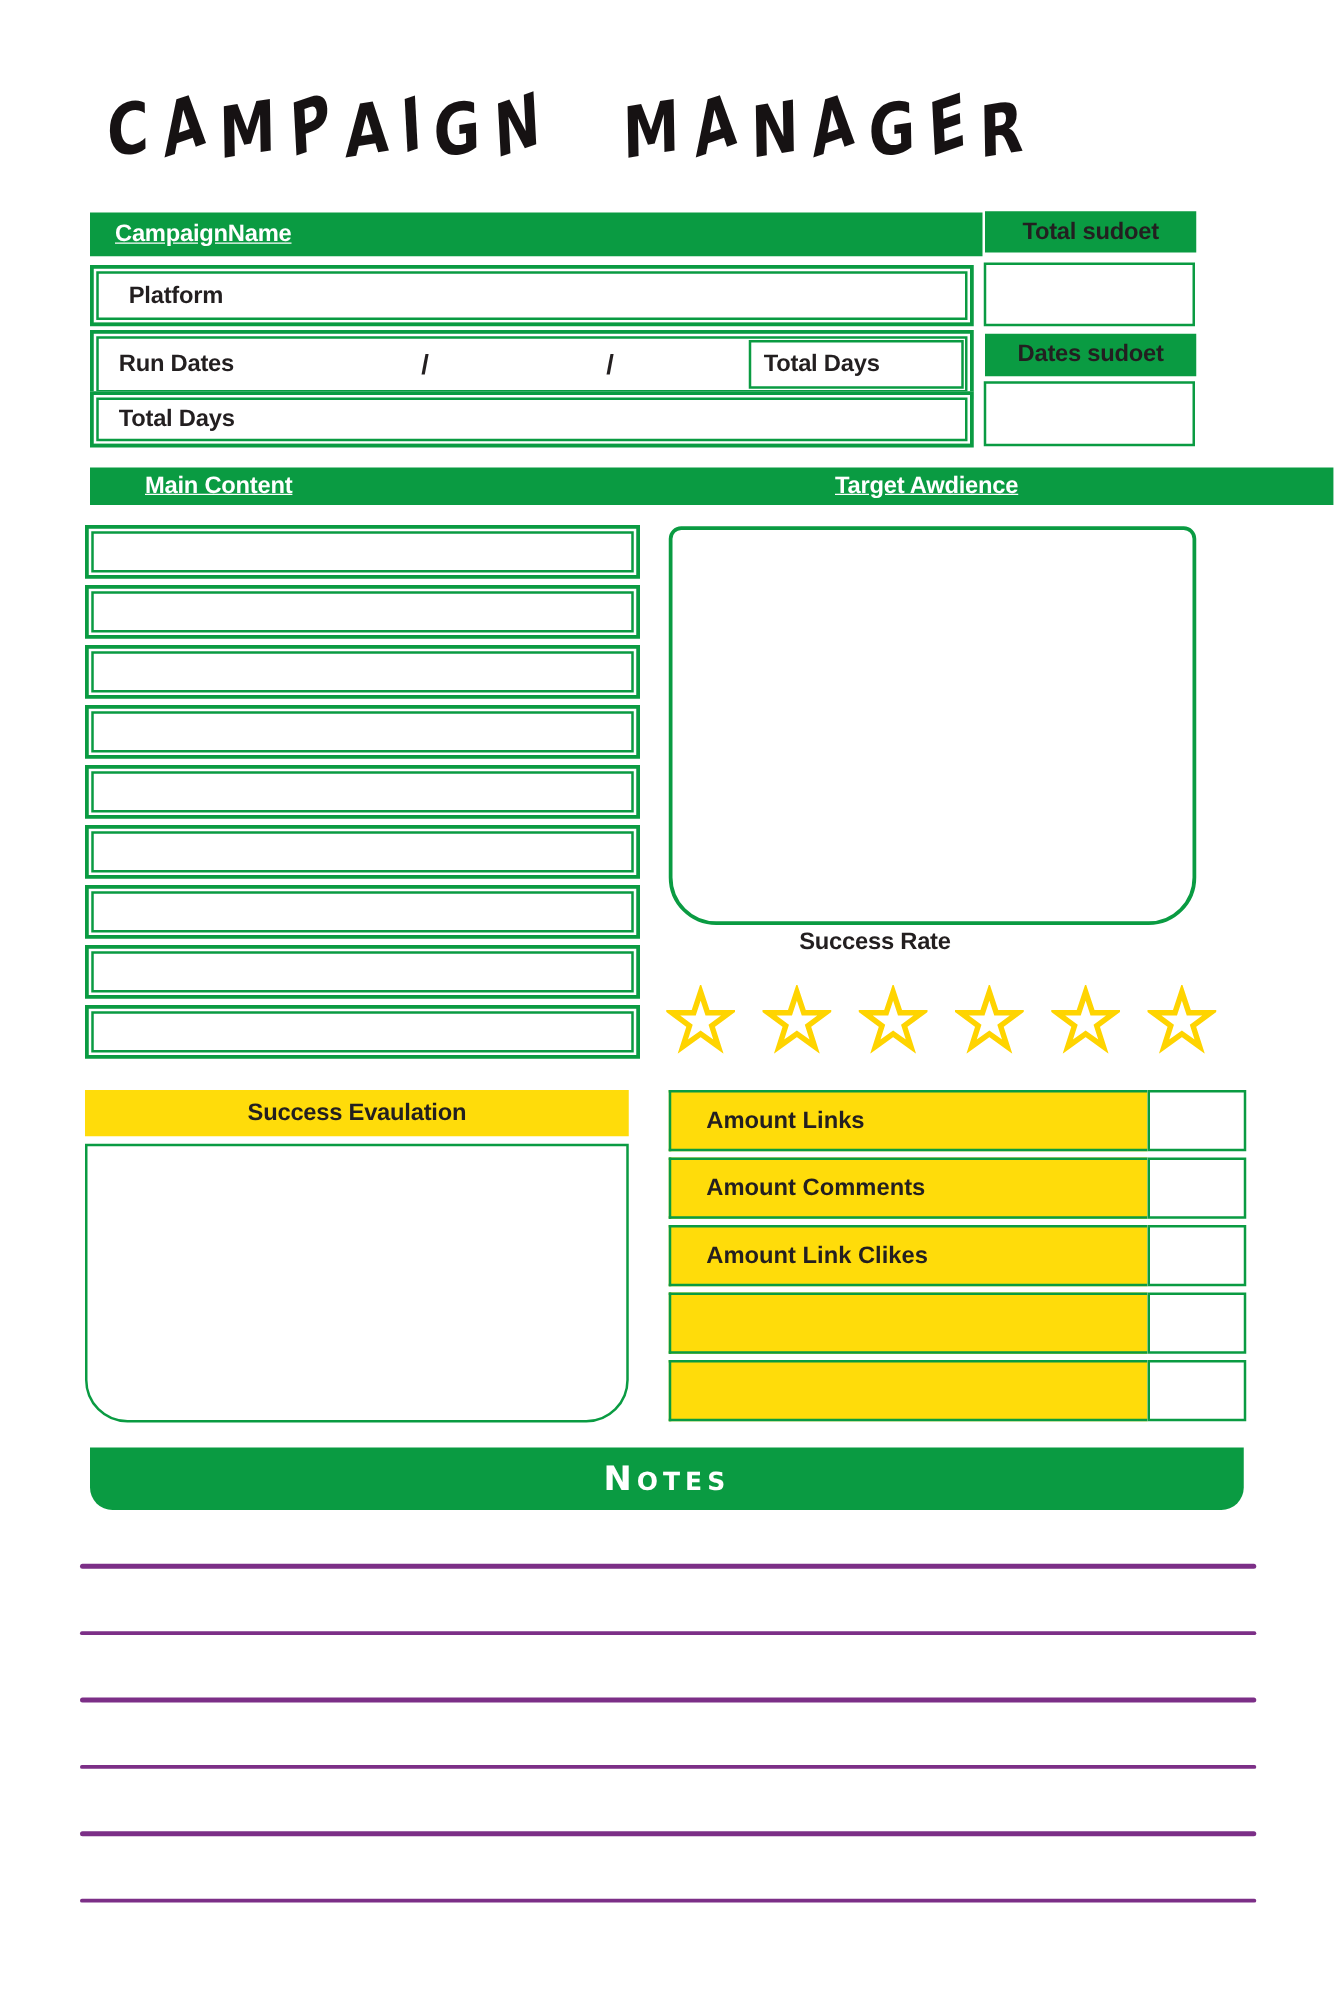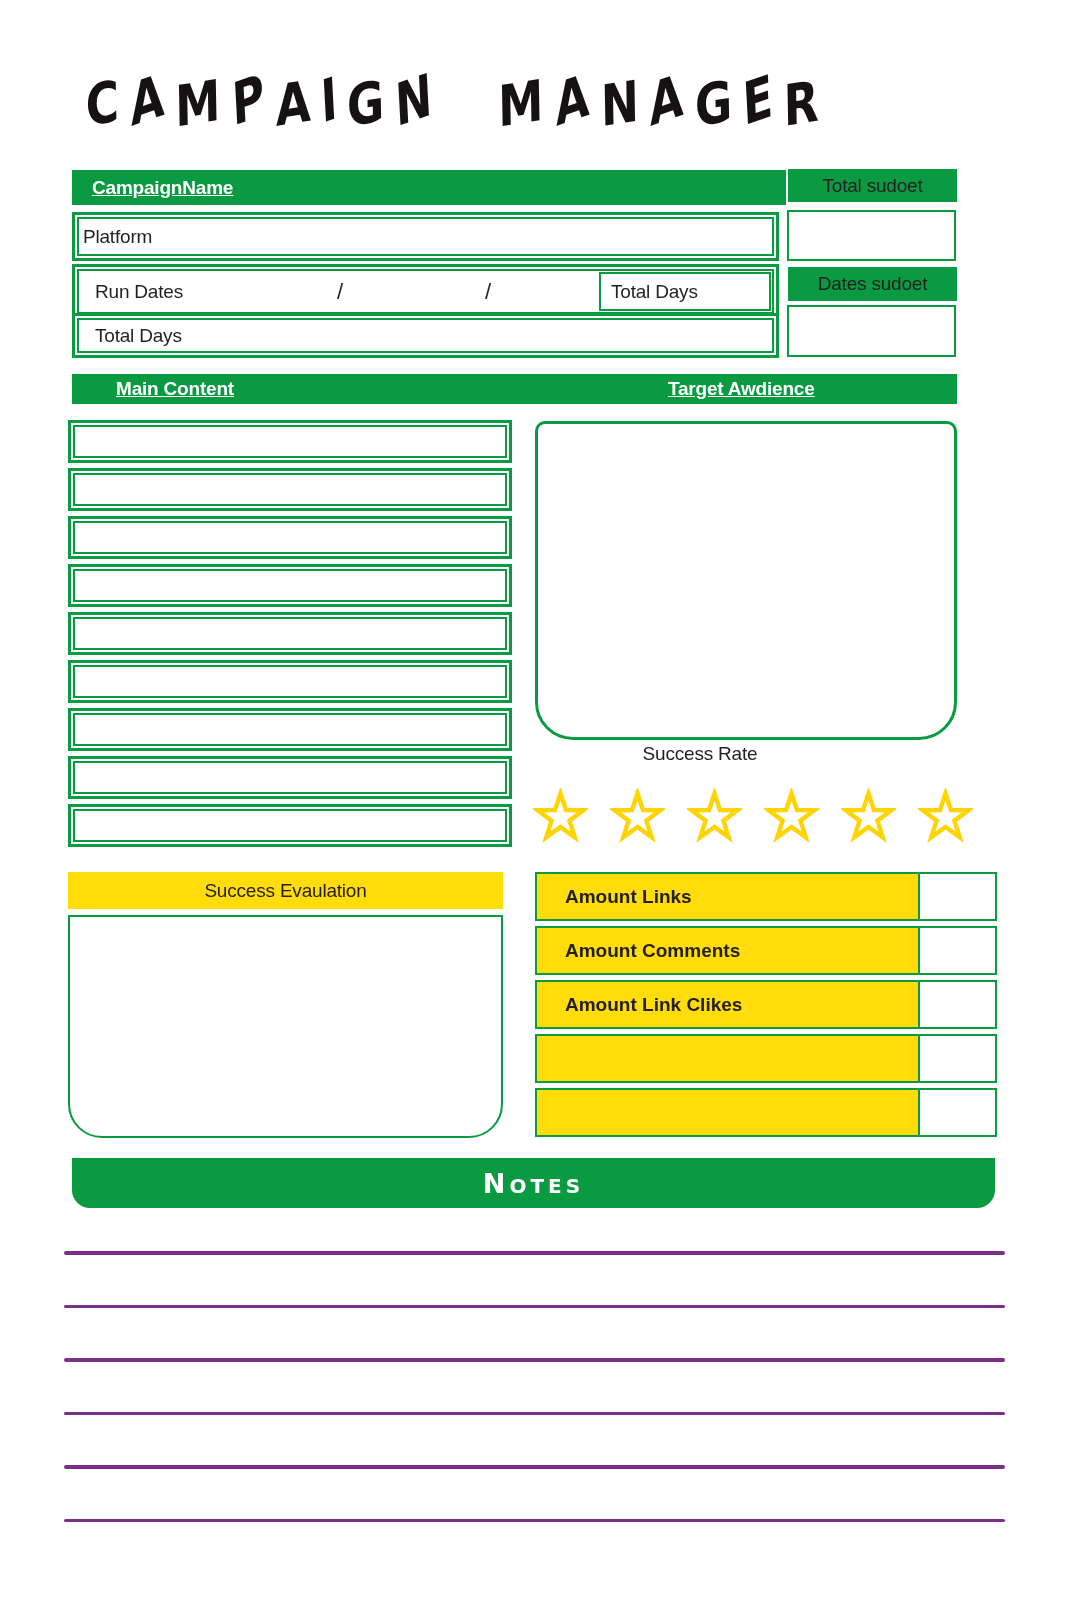--- a/index.html
+++ b/index.html
@@ -18,48 +18,48 @@
   .title{position:absolute;left:84px;top:62px;width:900px;height:84px;
          display:flex;align-items:center;}
   .title .word{display:inline-flex;margin-right:54px;}
   .title .ltr{display:inline-block;font-family:"DejaVu Sans",sans-serif;
         font-weight:800;font-size:50px;color:#161213;margin-right:7px;line-height:1;}
   .title .ltr.even{transform:rotate(-9deg) skewX(-8deg) scale(.92,1.12);}
   .title .ltr.odd{transform:rotate(-19deg) skewX(-16deg) scale(.92,1.12) translateY(-3px);}
 
   
   .gbar{background:var(--green);}
-  .lbl{font-weight:normal;font-size:19px;letter-spacing:-.2px;color:var(--ink);}
+  .lbl{font-weight:bold;font-size:19px;letter-spacing:-.2px;color:var(--ink);}
   .wlbl{font-weight:bold;font-size:19px;letter-spacing:-.2px;color:#ffffff;text-decoration:underline;}
   .dblbox{background:#fff;border:3px solid var(--green);
           box-shadow:inset 0 0 0 2px #ffffff, inset 0 0 0 4px var(--green);}
   .plainbox{background:#fff;border:2.5px solid var(--green);}
 
   
   .campaign-name-bar{position:absolute;left:72px;top:170px;width:714px;height:35px;
         display:flex;align-items:center;padding-left:20px;}
   .total-budget-header{position:absolute;left:788px;top:169px;width:169px;height:33px;
         display:flex;align-items:center;justify-content:center;}
   .platform-box{position:absolute;left:72px;top:212px;width:707px;height:49px;
-        display:flex;align-items:center;padding-left:8px;}
+        display:flex;align-items:center;padding-left:28px;}
   .total-budget-value{position:absolute;left:787px;top:210px;width:169px;height:51px;}
   .run-dates-box{position:absolute;left:72px;top:264px;width:707px;height:55px;}
   .run-dates-box .rd-label{position:absolute;left:20px;top:0;height:100%;display:flex;align-items:center;}
   .run-dates-box .slash1{position:absolute;left:262px;top:0;height:100%;display:flex;align-items:center;font-size:22px;}
   .run-dates-box .slash2{position:absolute;left:410px;top:0;height:100%;display:flex;align-items:center;font-size:22px;}
   .total-days-inline{position:absolute;right:5px;top:5px;bottom:5px;width:172px;
         border:2.5px solid var(--green);display:flex;align-items:center;padding-left:10px;background:#fff;}
   .daily-budget-header{position:absolute;left:788px;top:267px;width:169px;height:34px;
         display:flex;align-items:center;justify-content:center;}
   .total-days-box{position:absolute;left:72px;top:313px;width:707px;height:45px;
         display:flex;align-items:center;padding-left:20px;}
   .daily-budget-value{position:absolute;left:787px;top:305px;width:169px;height:52px;}
 
   
-  .section-header-bar{position:absolute;left:72px;top:374px;width:885px;height:30px;}
+  .section-header-bar{position:absolute;left:72px;top:374px;width:995px;height:30px;}
   .section-header-bar .main-label{position:absolute;left:44px;top:0;height:100%;display:flex;align-items:center;}
   .section-header-bar .target-label{position:absolute;left:596px;top:0;height:100%;display:flex;align-items:center;}
 
   
   .main-rows{position:absolute;left:68px;top:420px;width:444px;}
   .main-row{height:43px;margin-bottom:5px;background:#fff;border:3px solid var(--green);
         box-shadow:inset 0 0 0 2px #ffffff, inset 0 0 0 4px var(--green);}
 
   
   .target-box{position:absolute;left:535px;top:421px;width:422px;height:319px;

